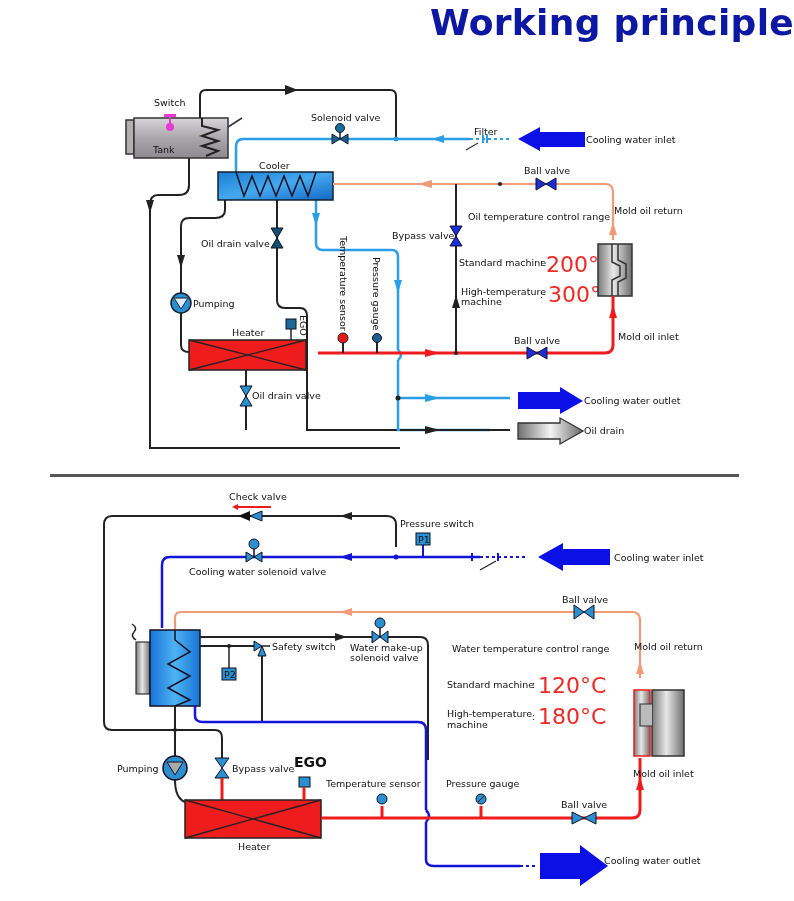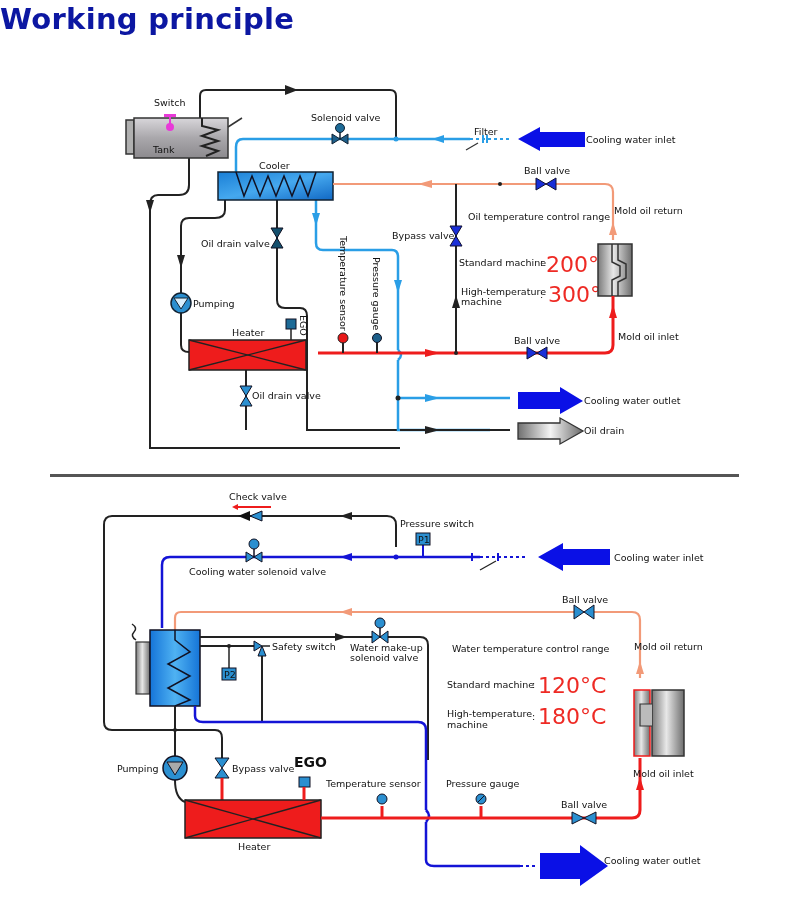--- a/index.html
+++ b/index.html
@@ -1,17 +1,17 @@
 <!DOCTYPE html>
 <html><head>
 <meta charset="utf-8">
 <style>
   html,body{margin:0;padding:0;background:#fff;}
   body{width:794px;height:901px;position:relative;overflow:hidden;font-family:"Liberation Sans","DejaVu Sans",sans-serif;}
-  #title{position:absolute;left:0;top:2px;width:794px;text-align:left;font-family:"DejaVu Sans",sans-serif;font-weight:bold;font-size:29px;color:#0c17a2;letter-spacing:0.3px;}
+  #title{position:absolute;left:0;top:2px;width:794px;text-align:right;font-family:"DejaVu Sans",sans-serif;font-weight:bold;font-size:36px;color:#0c17a2;letter-spacing:0.3px;}
   svg{position:absolute;left:0;top:0;}
   .lbl{font-family:"DejaVu Sans",sans-serif;font-size:9.5px;fill:#111;}
   .big{font-family:"DejaVu Sans",sans-serif;font-size:22px;fill:#ee2a24;}
   .ego{font-family:"DejaVu Sans",sans-serif;font-size:14px;font-weight:bold;fill:#111;}
 </style>
 </head>
 <body>
 
 <div id="title">Working principle</div>
 

